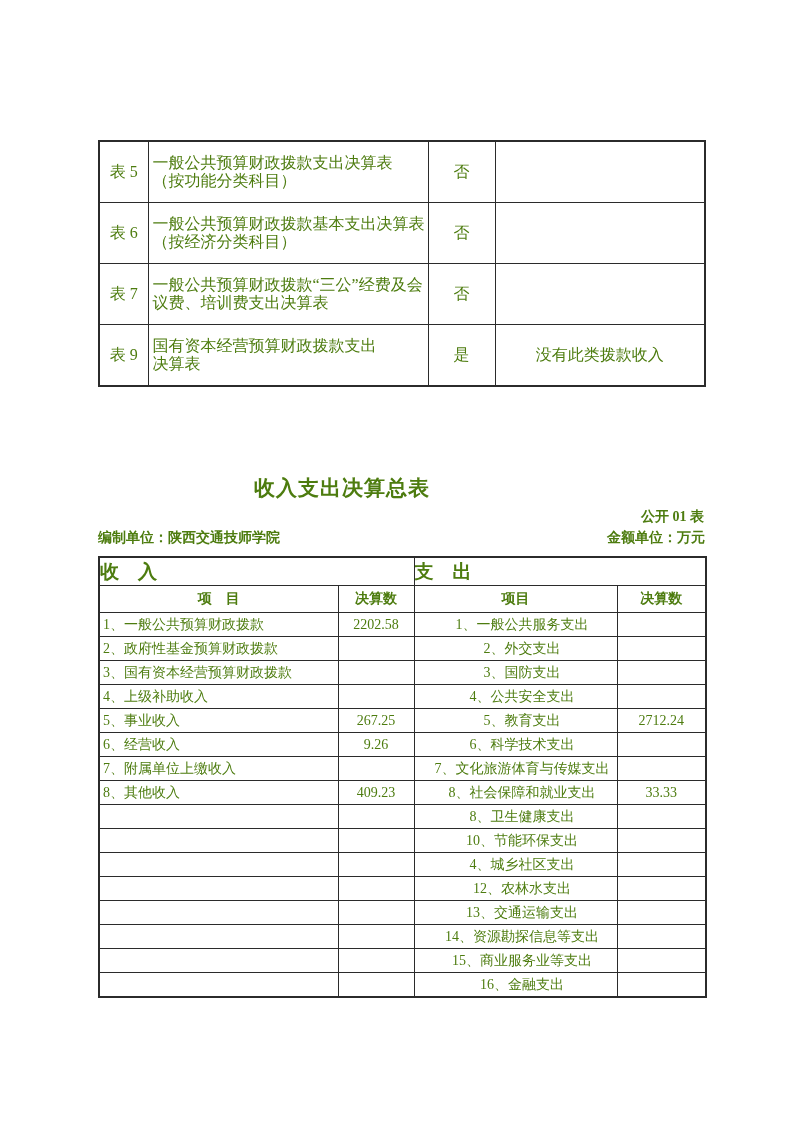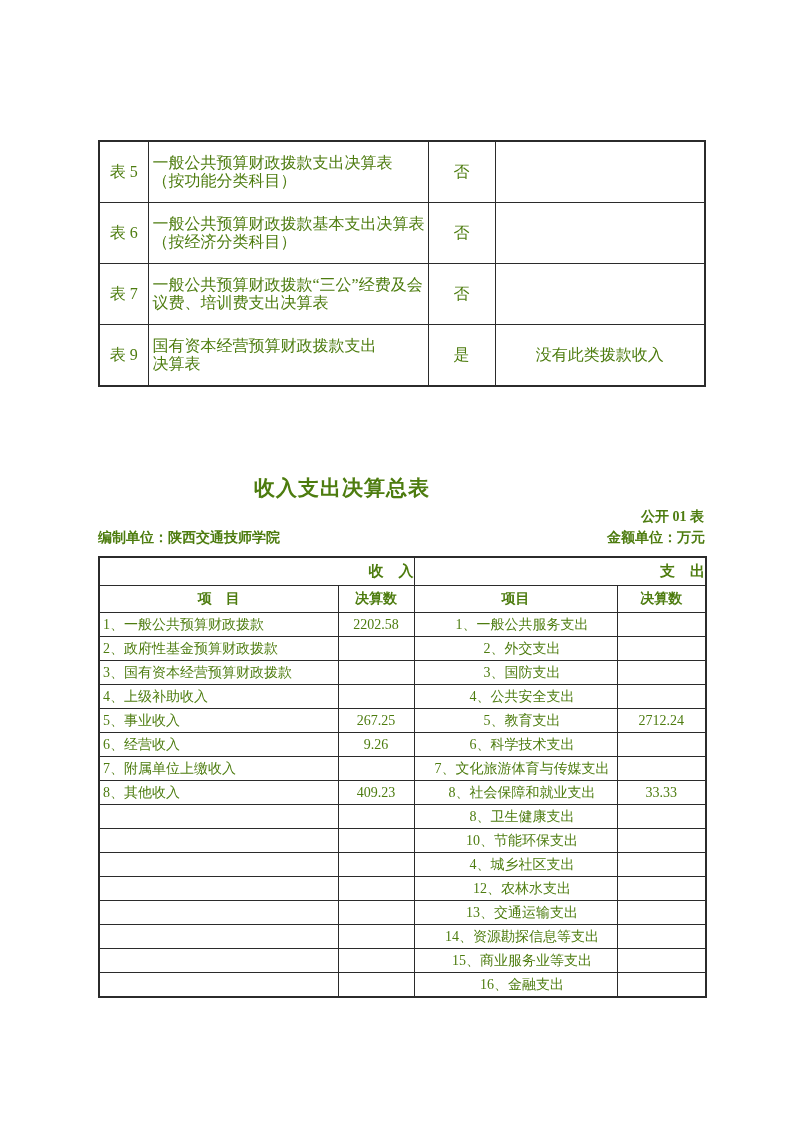--- a/index.html
+++ b/index.html
@@ -77,21 +77,21 @@
     border: 2px solid #2b2b2b;
   }
   .summary th, .summary td {
     border: 1px solid #2b2b2b;
     padding: 0;
     vertical-align: middle;
     overflow: hidden;
     white-space: nowrap;
   }
   .summary th { font-weight: bold; }
-  .summary .hdr-section { height: 27px; font-size: 15px; text-align: right; }
+  .summary .hdr-section { height: 27px; font-size: 19px; text-align: left; }
   .summary .hdr-col     { height: 26px; font-size: 14px; text-align: center; }
   .summary tbody td { height: 23px; font-size: 14px; }
   .summary .inc-item { text-align: left; padding-left: 3px; }
   .summary .inc-val  { text-align: center; }
   .summary .exp-item { text-align: center; padding-left: 13px; }
   .summary .exp-val  { text-align: center; }
 </style>
 </head>
 <body>
 

